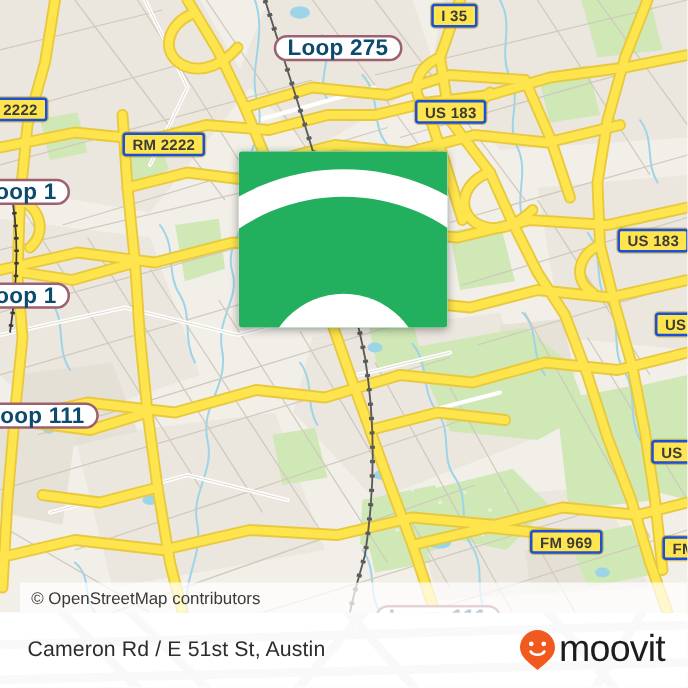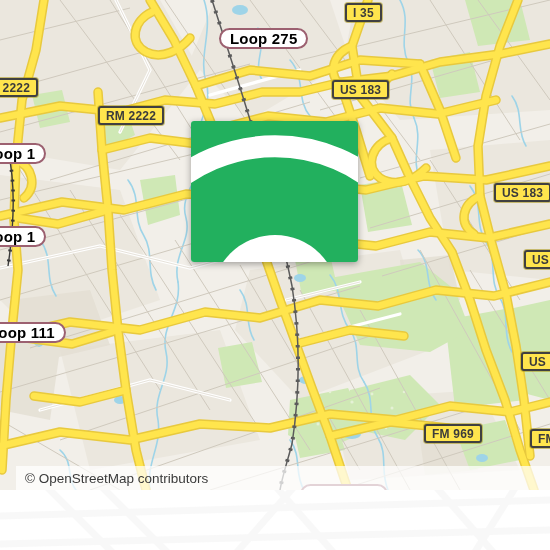--- a/index.html
+++ b/index.html
@@ -29,34 +29,34 @@
   .shield {
     position: absolute;
     display: flex; align-items: center; justify-content: center;
     font-weight: bold;
     white-space: nowrap;
     letter-spacing: .2px;
     z-index: 6;
   }
   .shield.hwy {
     background: #ffe54d;
-    border: 2px solid #404040;
+    border: 2px solid #1d4ed8;
     color: #3b3b3b;
     border-radius: 3px;
     font-size: 12px;
     height: 19px;
     padding: 0 6px;
     box-shadow: 0 0 0 1px rgba(170,150,20,.55);
   }
   .shield.loop {
     background: #ffffff;
     border: 2px solid #9c6070;
-    color: #000000;
+    color: #0c4a6e;
     border-radius: 11px;
-    font-size: 15px;
+    font-size: 18px;
     height: 21px;
     padding: 0 9px;
   }
 
   
   #popup {
     position: absolute;
     left: 191px; top: 121px;
     width: 167px; height: 141px;
     background: #ffffff;
@@ -400,16 +400,28 @@
           <path d="M270 -10 L340 70"></path>
           <path d="M430 -10 L500 70"></path>
           <path d="M0 26 L550 10"></path>
           <path d="M0 54 L550 40"></path>
           <path d="M230 70 L300 -10"></path>
           <path d="M470 70 L520 -10"></path>
         </g>
       </svg>
     </div>
     <div id="footer-inner">
+      <div id="footer-title">Cameron Rd / E 51st St, Austin</div>
+      <div id="brand">
+        <span>
+          <svg width="30" height="34" viewBox="0 0 30 34" xmlns="http://www.w3.org/2000/svg">
+            <path d="M15 1 C7.3 1 1 7.3 1 15 C1 22.5 8 27 15 33 C22 27 29 22.5 29 15 C29 7.3 22.7 1 15 1 Z" fill="#f2591f"></path>
+            <circle cx="10" cy="12" r="1.9" fill="#ffffff"></circle>
+            <circle cx="20" cy="12" r="1.9" fill="#ffffff"></circle>
+            <path d="M9.5 18.2 C11.6 21.6 18.4 21.6 20.5 18.2" stroke="#ffffff" stroke-width="2.1" fill="none" stroke-linecap="round"></path>
+          </svg>
+        </span>
+        <span id="brand-word">moovit</span>
+      </div>
     </div>
   </div>
 
 </div>
 
 </body></html>

